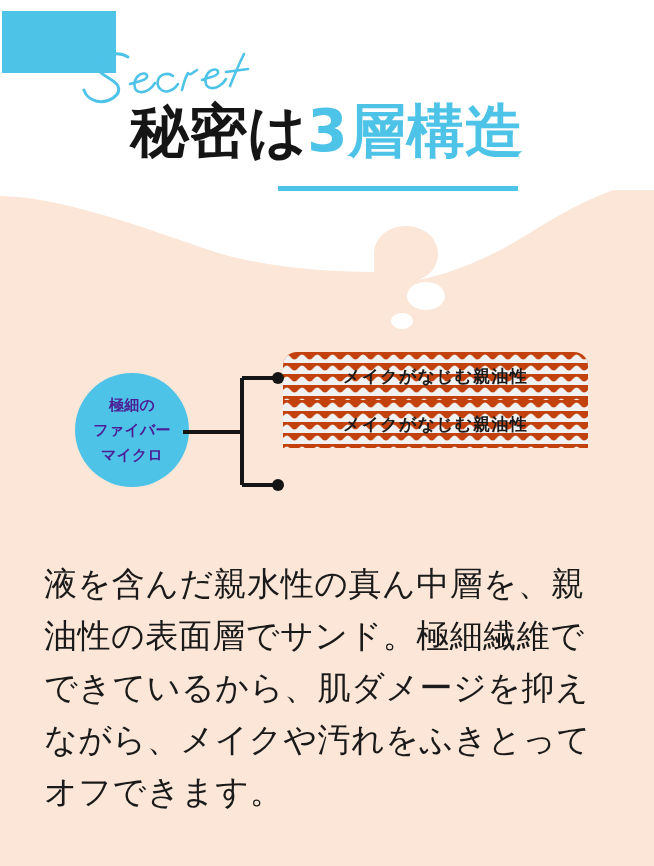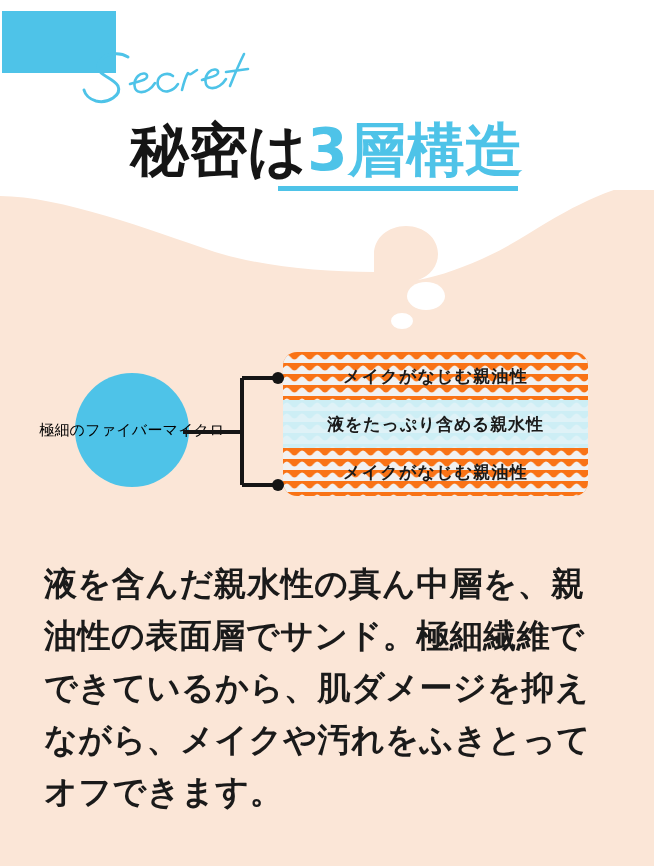--- a/index.html
+++ b/index.html
@@ -44,21 +44,21 @@
     top: 48px;
     z-index: 3;
     width: 190px;
     height: 62px;
   }
   .secret-script svg { display: block; overflow: visible; }
 
   .title-wrap {
     position: absolute;
     left: 0;
-    top: 116px;
+    top: 97px;
     width: 654px;
     text-align: center;
     z-index: 3;
     white-space: nowrap;
   }
   .title-text {
     font-family: "DejaVu Sans", "Liberation Sans", sans-serif;
     font-weight: 700;
     font-size: 58px;
     line-height: 68px;
@@ -79,29 +79,29 @@
 
   
   .circle-label {
     position: absolute;
     left: 75px;
     top: 373px;
     width: 114px;
     height: 114px;
     border-radius: 50%;
     background: #4ec3e8;
-    color: #000000;
+    color: #4c1d95;
     z-index: 4;
     display: flex;
-    flex-direction: row;
+    flex-direction: column;
     align-items: center;
     justify-content: center;
     text-align: center;
     font-family: "DejaVu Sans", "Liberation Sans", sans-serif;
-    font-weight: 400;
+    font-weight: 700;
     font-size: 15px;
     line-height: 25px;
     letter-spacing: 0.2px;
   }
   .circle-label span { display: block; white-space: nowrap; }
 
   
   .connector {
     position: absolute;
     left: 183px;
@@ -142,33 +142,33 @@
   .layer-text {
     position: relative;
     z-index: 1;
     font-family: "DejaVu Sans", "Liberation Sans", sans-serif;
     font-weight: 700;
     font-size: 17px;
     color: #1a1a1a;
     letter-spacing: 1.2px;
     white-space: nowrap;
   }
-  .layer-oil   { background: #f97316; }
+  .layer-oil   { background: #c2410c; }
   .layer-water { background: #cdeef5; }
   .layer-water .layer-text { letter-spacing: 0.8px; }
 
   
   .body-copy {
     position: absolute;
     left: 44px;
     top: 558px;
     width: 568px;
     z-index: 3;
     font-family: "DejaVu Sans", "Liberation Sans", sans-serif;
-    font-weight: 700;
+    font-weight: 400;
     font-size: 33px;
     line-height: 52px;
     color: #1a1a1a;
     letter-spacing: 0.5px;
     text-align: left;
   }
 </style>
 </head>
 <body>
 
@@ -249,33 +249,20 @@
             <pattern id="wvOil" x="0" y="0" width="16" height="11" patternUnits="userSpaceOnUse">
               <path d="M0,5 Q4,0 8,5 T16,5 L16,11 L0,11 Z" fill="#f1f1f1"></path>
             </pattern>
           </defs>
           <rect x="0" y="0" width="320" height="48" fill="url(#wvOil)"></rect>
         </svg>
       </div>
       <div class="layer-text">メイクがなじむ親油性</div>
     </div>
 
-    <div class="layer layer-water">
-      <div class="waves">
-        <svg viewBox="0 0 320 48" preserveAspectRatio="none" xmlns="http://www.w3.org/2000/svg">
-          <defs>
-            <pattern id="wvWater" x="0" y="0" width="16" height="11" patternUnits="userSpaceOnUse">
-              <path d="M0,5 Q4,0 8,5 T16,5 L16,11 L0,11 Z" fill="#dff2f7"></path>
-            </pattern>
-          </defs>
-          <rect x="0" y="0" width="320" height="48" fill="url(#wvWater)"></rect>
-        </svg>
-      </div>
-      <div class="layer-text">液をたっぷり含める親水性</div>
-    </div>
 
     <div class="layer layer-oil">
       <div class="waves">
         <svg viewBox="0 0 320 48" preserveAspectRatio="none" xmlns="http://www.w3.org/2000/svg">
           <defs>
             <pattern id="wvOil2" x="0" y="0" width="16" height="11" patternUnits="userSpaceOnUse">
               <path d="M0,5 Q4,0 8,5 T16,5 L16,11 L0,11 Z" fill="#f1f1f1"></path>
             </pattern>
           </defs>
           <rect x="0" y="0" width="320" height="48" fill="url(#wvOil2)"></rect>

